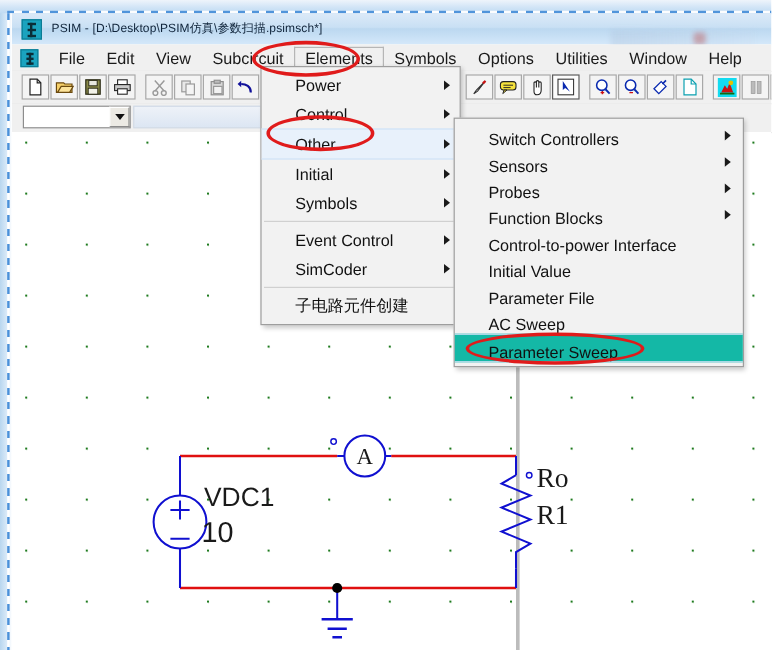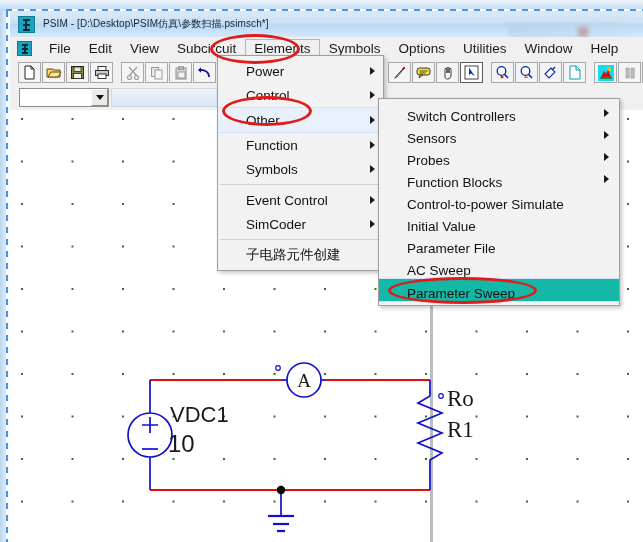--- a/index.html
+++ b/index.html
@@ -429,21 +429,21 @@
     </div>
     <div class="row">
       <span>Control</span>
       <span class="arw"></span>
     </div>
     <div class="row hl">
       <span>Other</span>
       <span class="arw"></span>
     </div>
     <div class="row">
-      <span>Function</span>
+      <span>Initial</span>
       <span class="arw"></span>
     </div>
     <div class="row">
       <span>Symbols</span>
       <span class="arw"></span>
     </div>
     <div class="sep"></div>
     <div class="row">
       <span>Event Control</span>
       <span class="arw"></span>
@@ -469,21 +469,21 @@
     </div>
     <div class="row">
       <span>Probes</span>
       <span class="arw"></span>
     </div>
     <div class="row">
       <span>Function Blocks</span>
       <span class="arw"></span>
     </div>
     <div class="row">
-      <span>Control-to-power Simulate</span>
+      <span>Control-to-power Interface</span>
     </div>
     <div class="row">
       <span>Initial Value</span>
     </div>
     <div class="row">
       <span>Parameter File</span>
     </div>
     <div class="row">
       <span>AC Sweep</span>
     </div>

